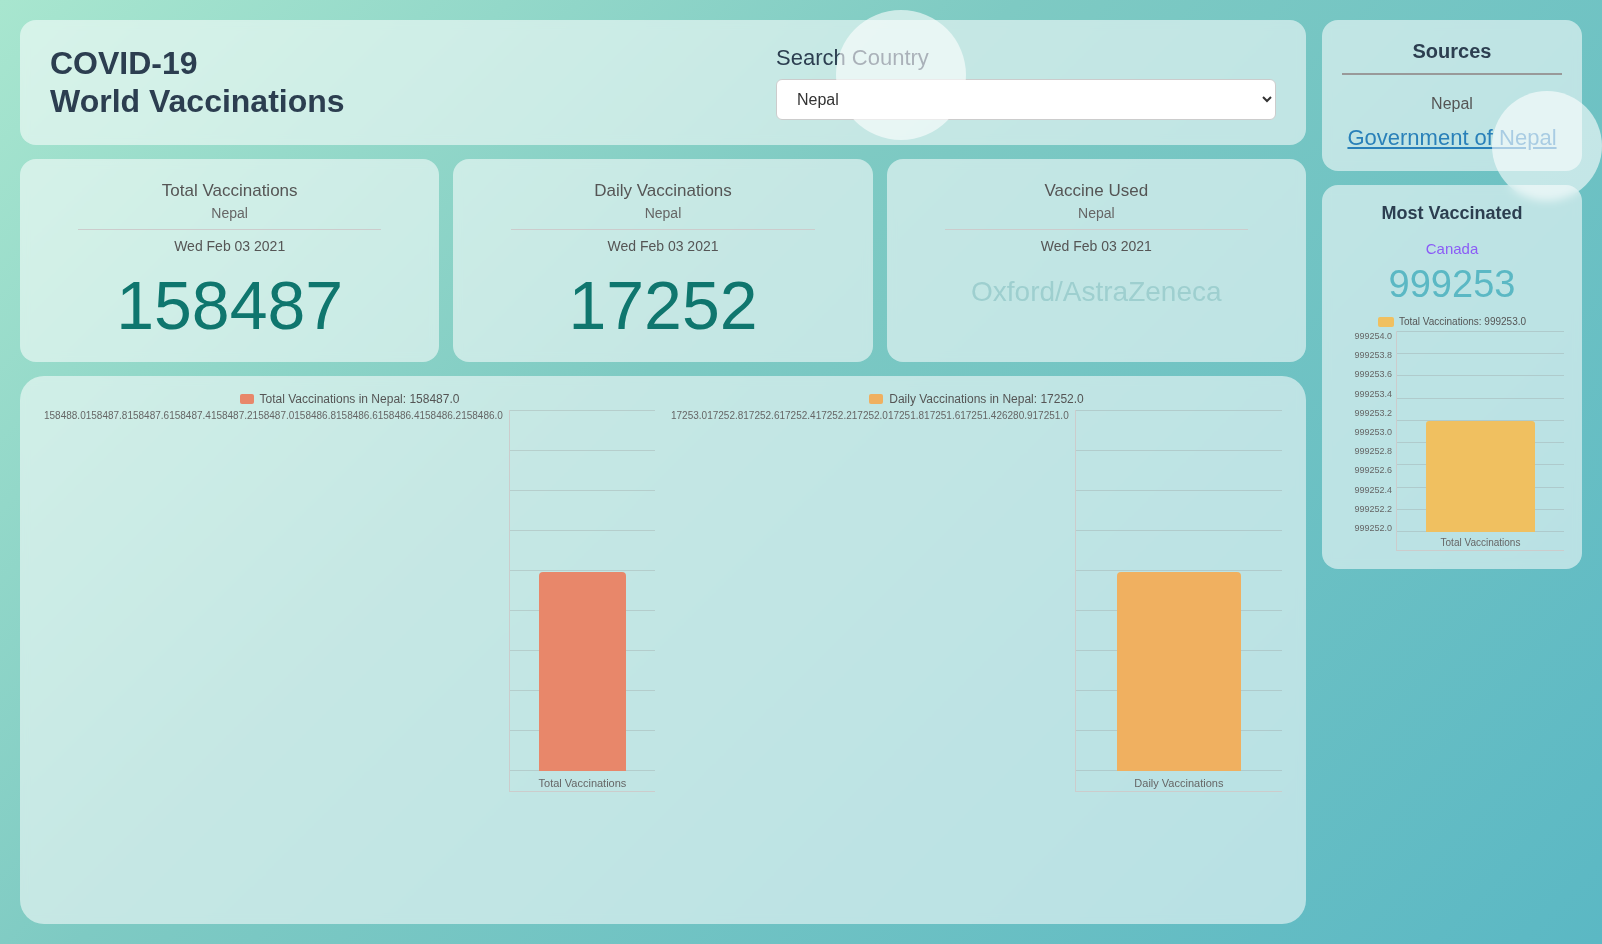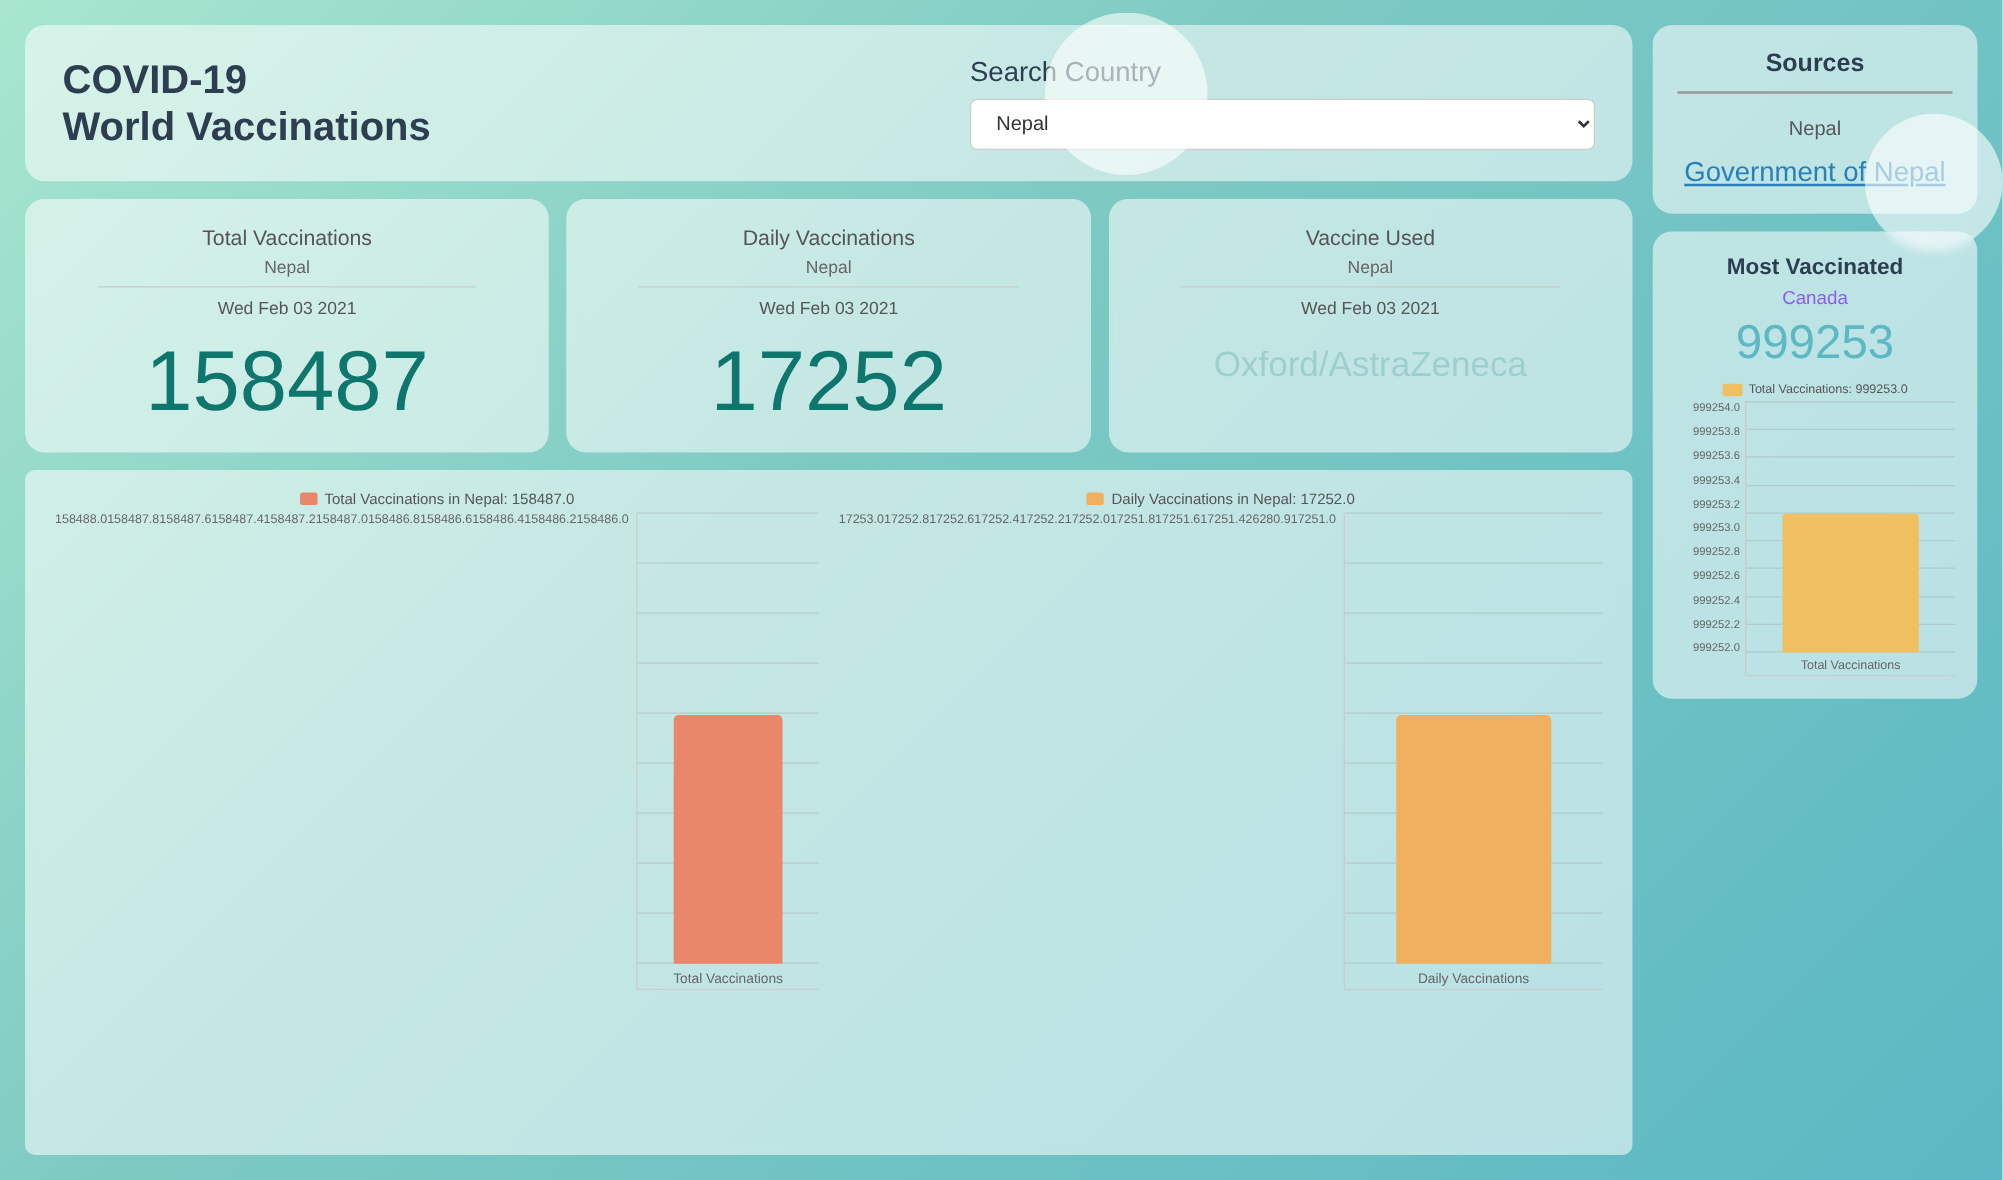--- a/index.html
+++ b/index.html
@@ -116,21 +116,21 @@
     }
     .stat-vaccine {
       font-size: 28px;
       color: #9ecfcf;
       font-weight: 400;
       padding: 10px 0;
     }
     
     .charts-card {
       background: rgba(255,255,255,0.55);
-      border-radius: 8px;
+      border-radius: 24px;
       padding: 16px;
       backdrop-filter: blur(4px);
       flex: 1;
     }
     .charts-wrapper {
       display: flex;
       gap: 0;
       height: 400px;
     }
     .chart-half {
@@ -251,21 +251,21 @@
       background: rgba(255,255,255,0.55);
       border-radius: 16px;
       padding: 18px;
       backdrop-filter: blur(4px);
     }
     .mv-title {
       font-size: 18px;
       font-weight: 600;
       color: #2c3e50;
       text-align: center;
-      margin-bottom: 6px;
+      margin-bottom: 16px;
     }
     .mv-country {
       font-size: 15px;
       color: #8b5cf6;
       text-align: center;
       margin-bottom: 6px;
     }
     .mv-value {
       font-size: 38px;
       font-weight: 400;

